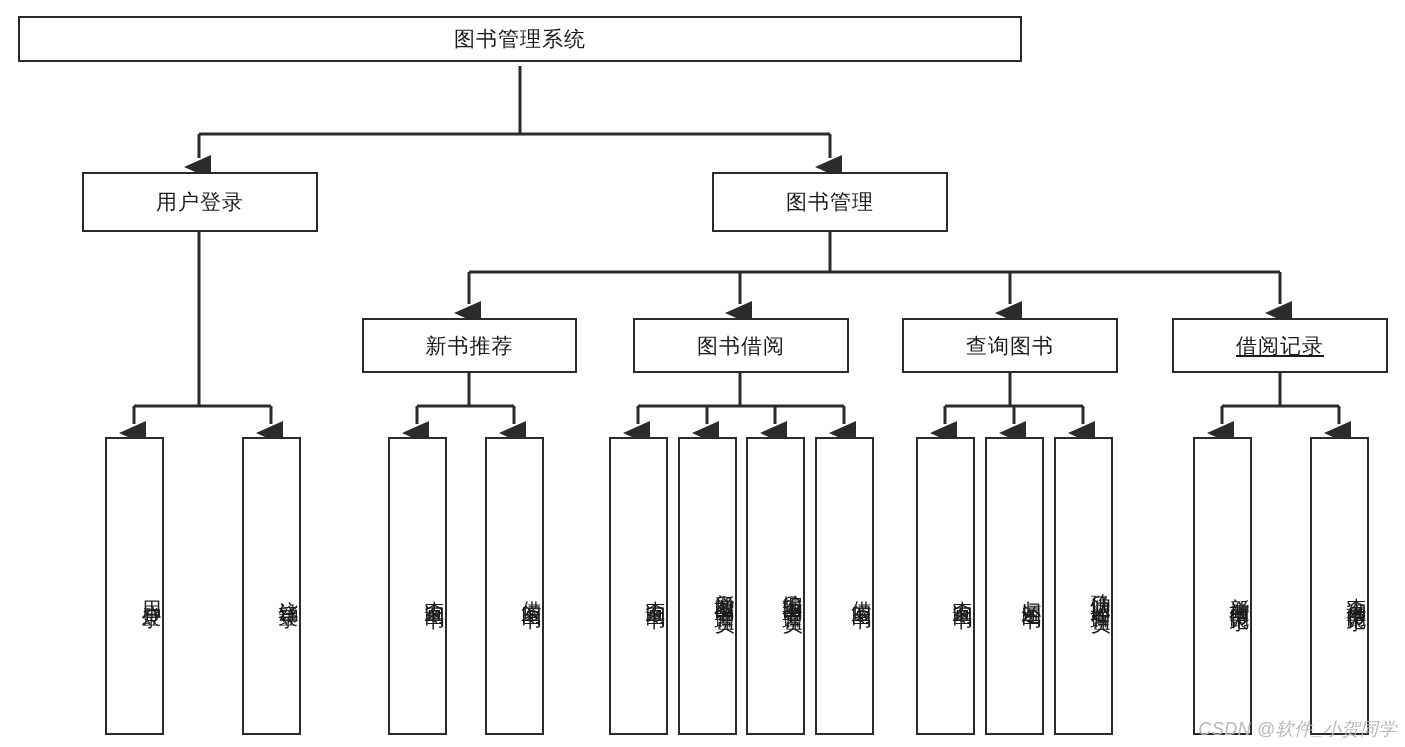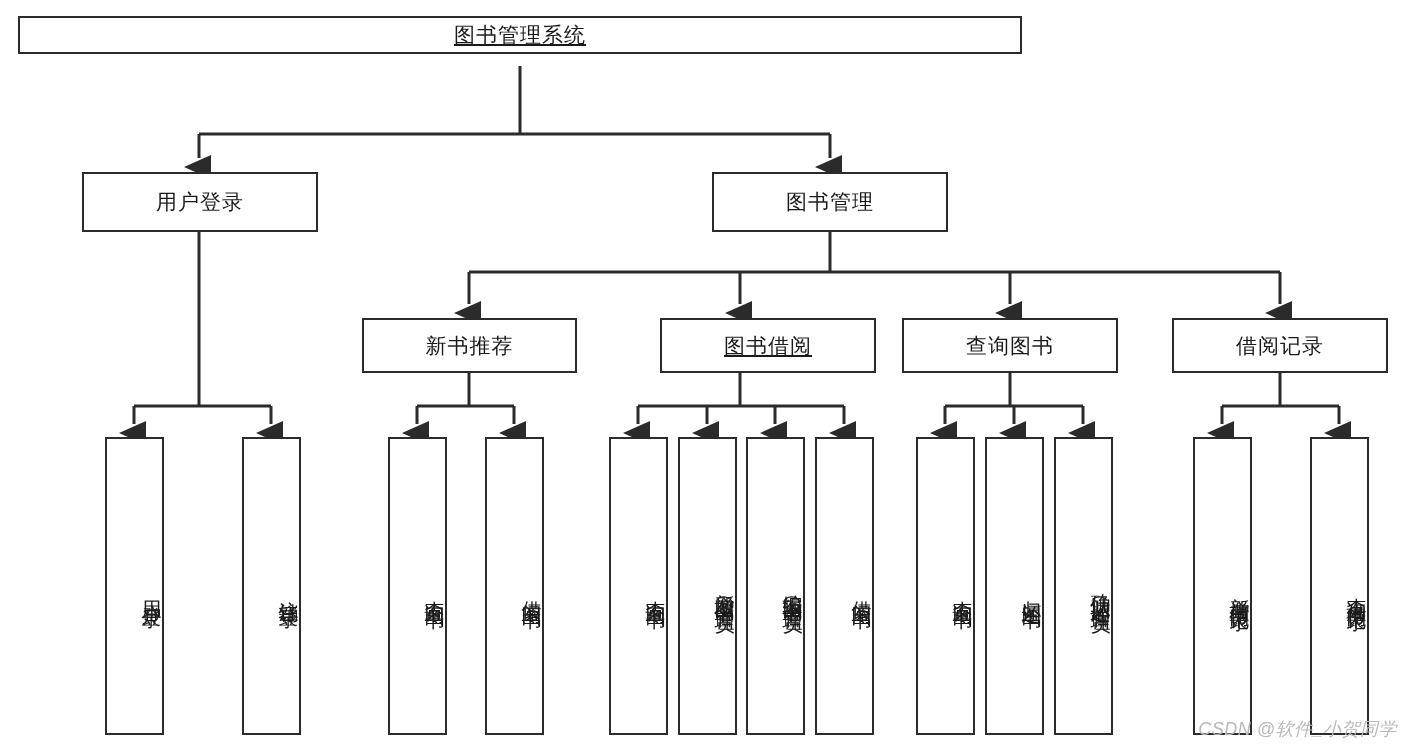--- a/index.html
+++ b/index.html
@@ -102,41 +102,41 @@
       <path d="M1014,406 L1014,424" marker-end="url(#arrow)"></path>
       <path d="M1083,406 L1083,424" marker-end="url(#arrow)"></path>
 
       <path d="M1280,373 L1280,406"></path>
       <path d="M1222,406 L1339,406"></path>
       <path d="M1222,406 L1222,424" marker-end="url(#arrow)"></path>
       <path d="M1339,406 L1339,424" marker-end="url(#arrow)"></path>
     </g>
   </svg>
 
-  <div class="node h-node" style="left:18px;top:16px;width:1004px;height:38px;text-decoration:underline;">
+  <div class="node h-node" style="left:18px;top:16px;width:1004px;height:46px;">
     <span>图书管理系统</span>
   </div>
 
   <div class="node h-node" style="left:82px;top:172px;width:236px;height:60px;">
     <span>用户登录</span>
   </div>
   <div class="node h-node" style="left:712px;top:172px;width:236px;height:60px;">
     <span>图书管理</span>
   </div>
 
   <div class="node h-node" style="left:362px;top:318px;width:215px;height:55px;">
     <span>新书推荐</span>
   </div>
-  <div class="node h-node" style="left:660px;top:318px;width:216px;height:55px;text-decoration:underline;">
+  <div class="node h-node" style="left:633px;top:318px;width:216px;height:55px;">
     <span>图书借阅</span>
   </div>
   <div class="node h-node" style="left:902px;top:318px;width:216px;height:55px;">
     <span>查询图书</span>
   </div>
-  <div class="node h-node" style="left:1172px;top:318px;width:216px;height:55px;">
+  <div class="node h-node" style="left:1172px;top:318px;width:216px;height:55px;text-decoration:underline;">
     <span>借阅记录</span>
   </div>
 
   <div class="node leaf" style="left:105px;top:437px;width:59px;height:298px;">
     <span class="vtext">用户登录</span>
   </div>
   <div class="node leaf" style="left:242px;top:437px;width:59px;height:298px;">
     <span class="vtext">注销登录</span>
   </div>
 

